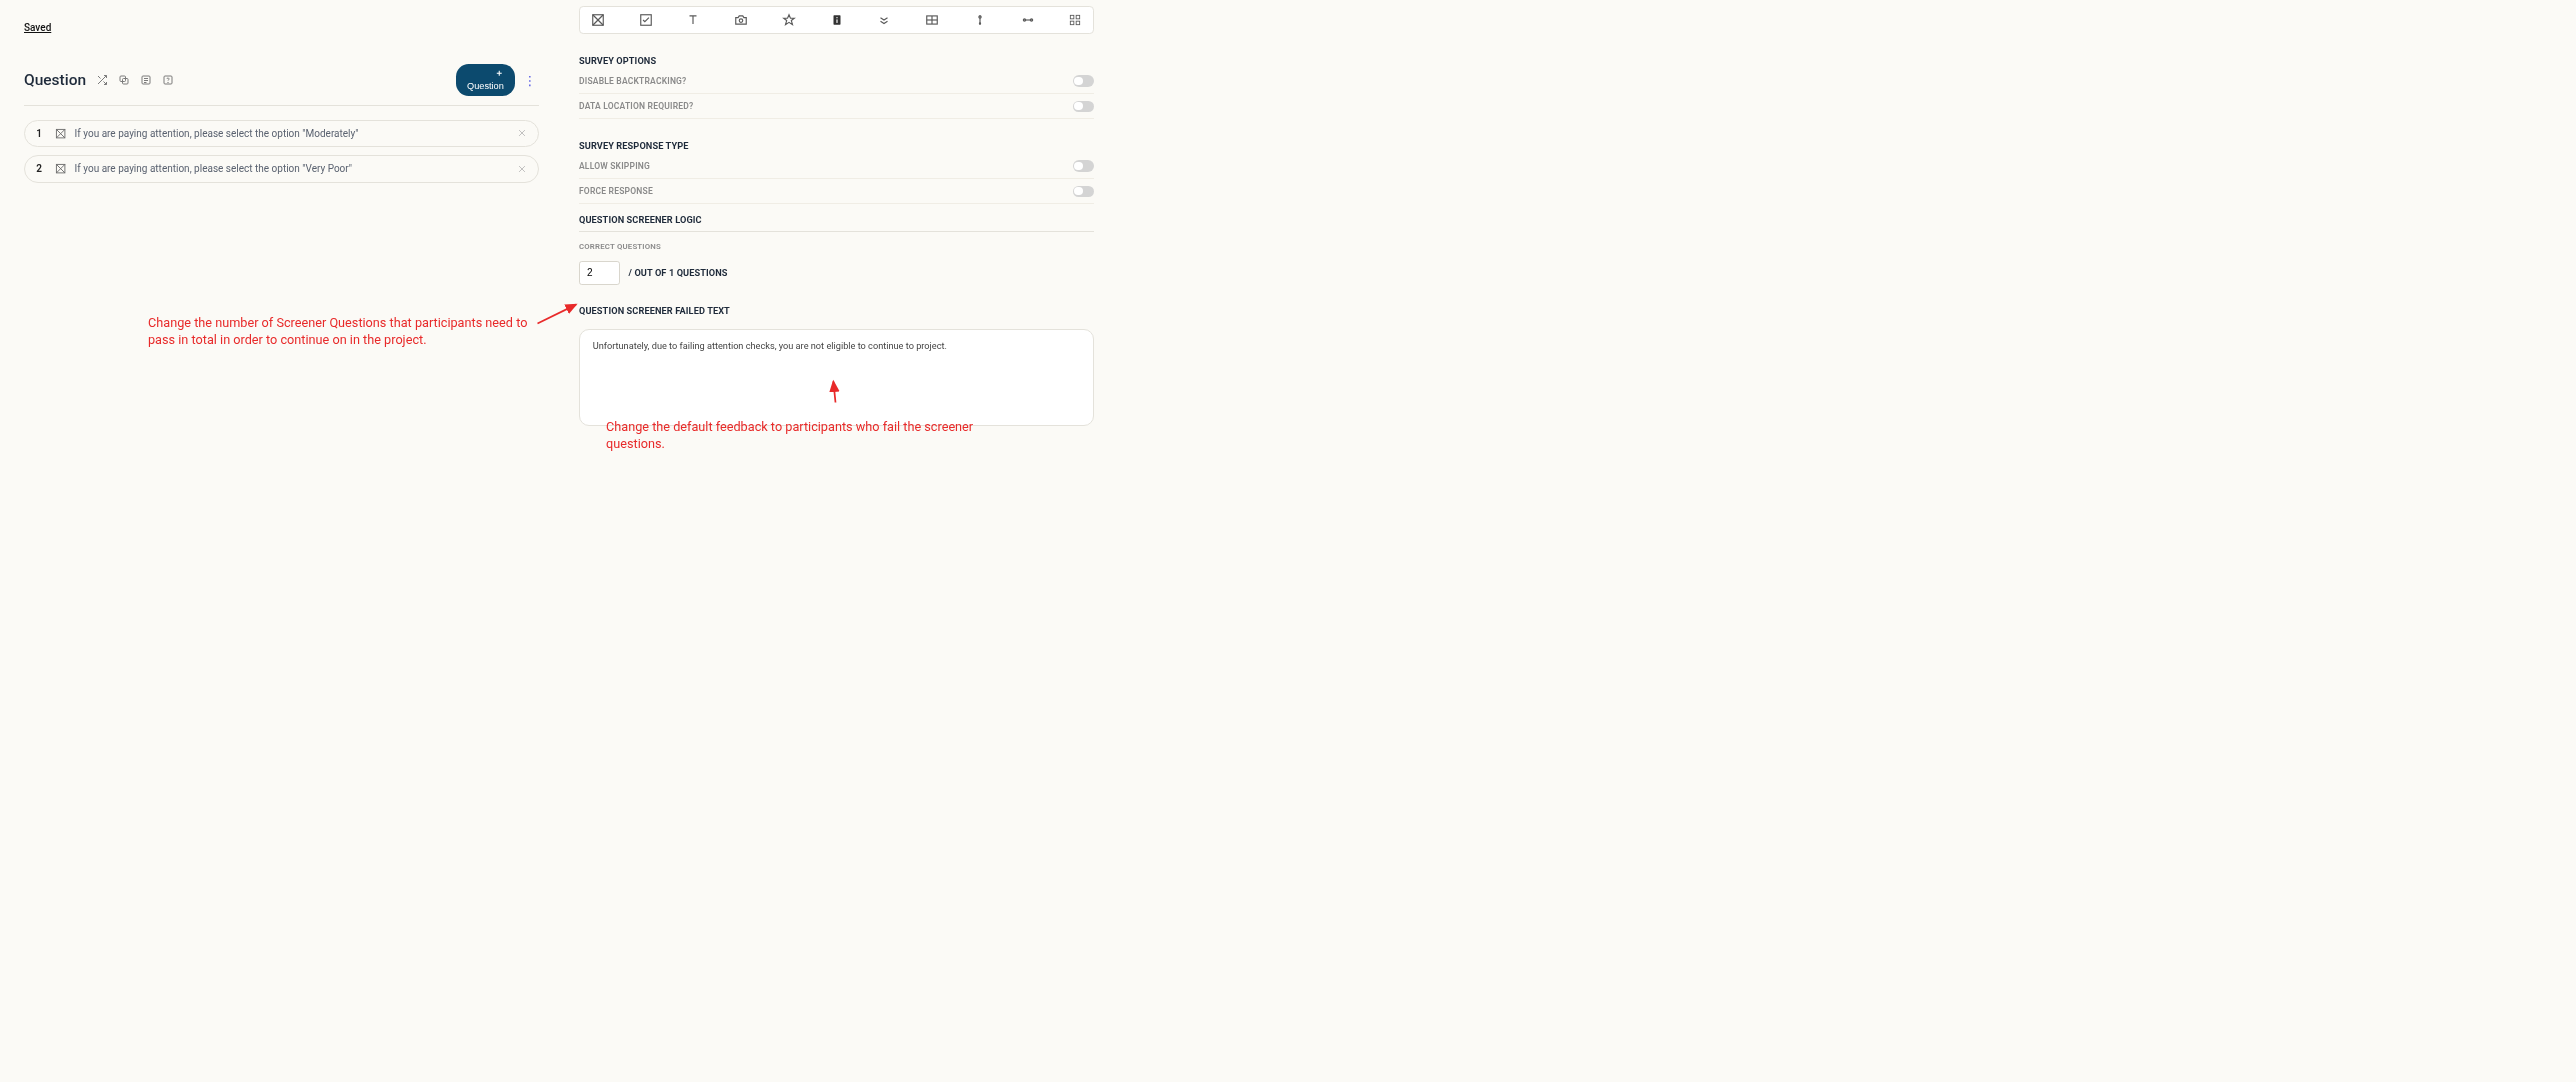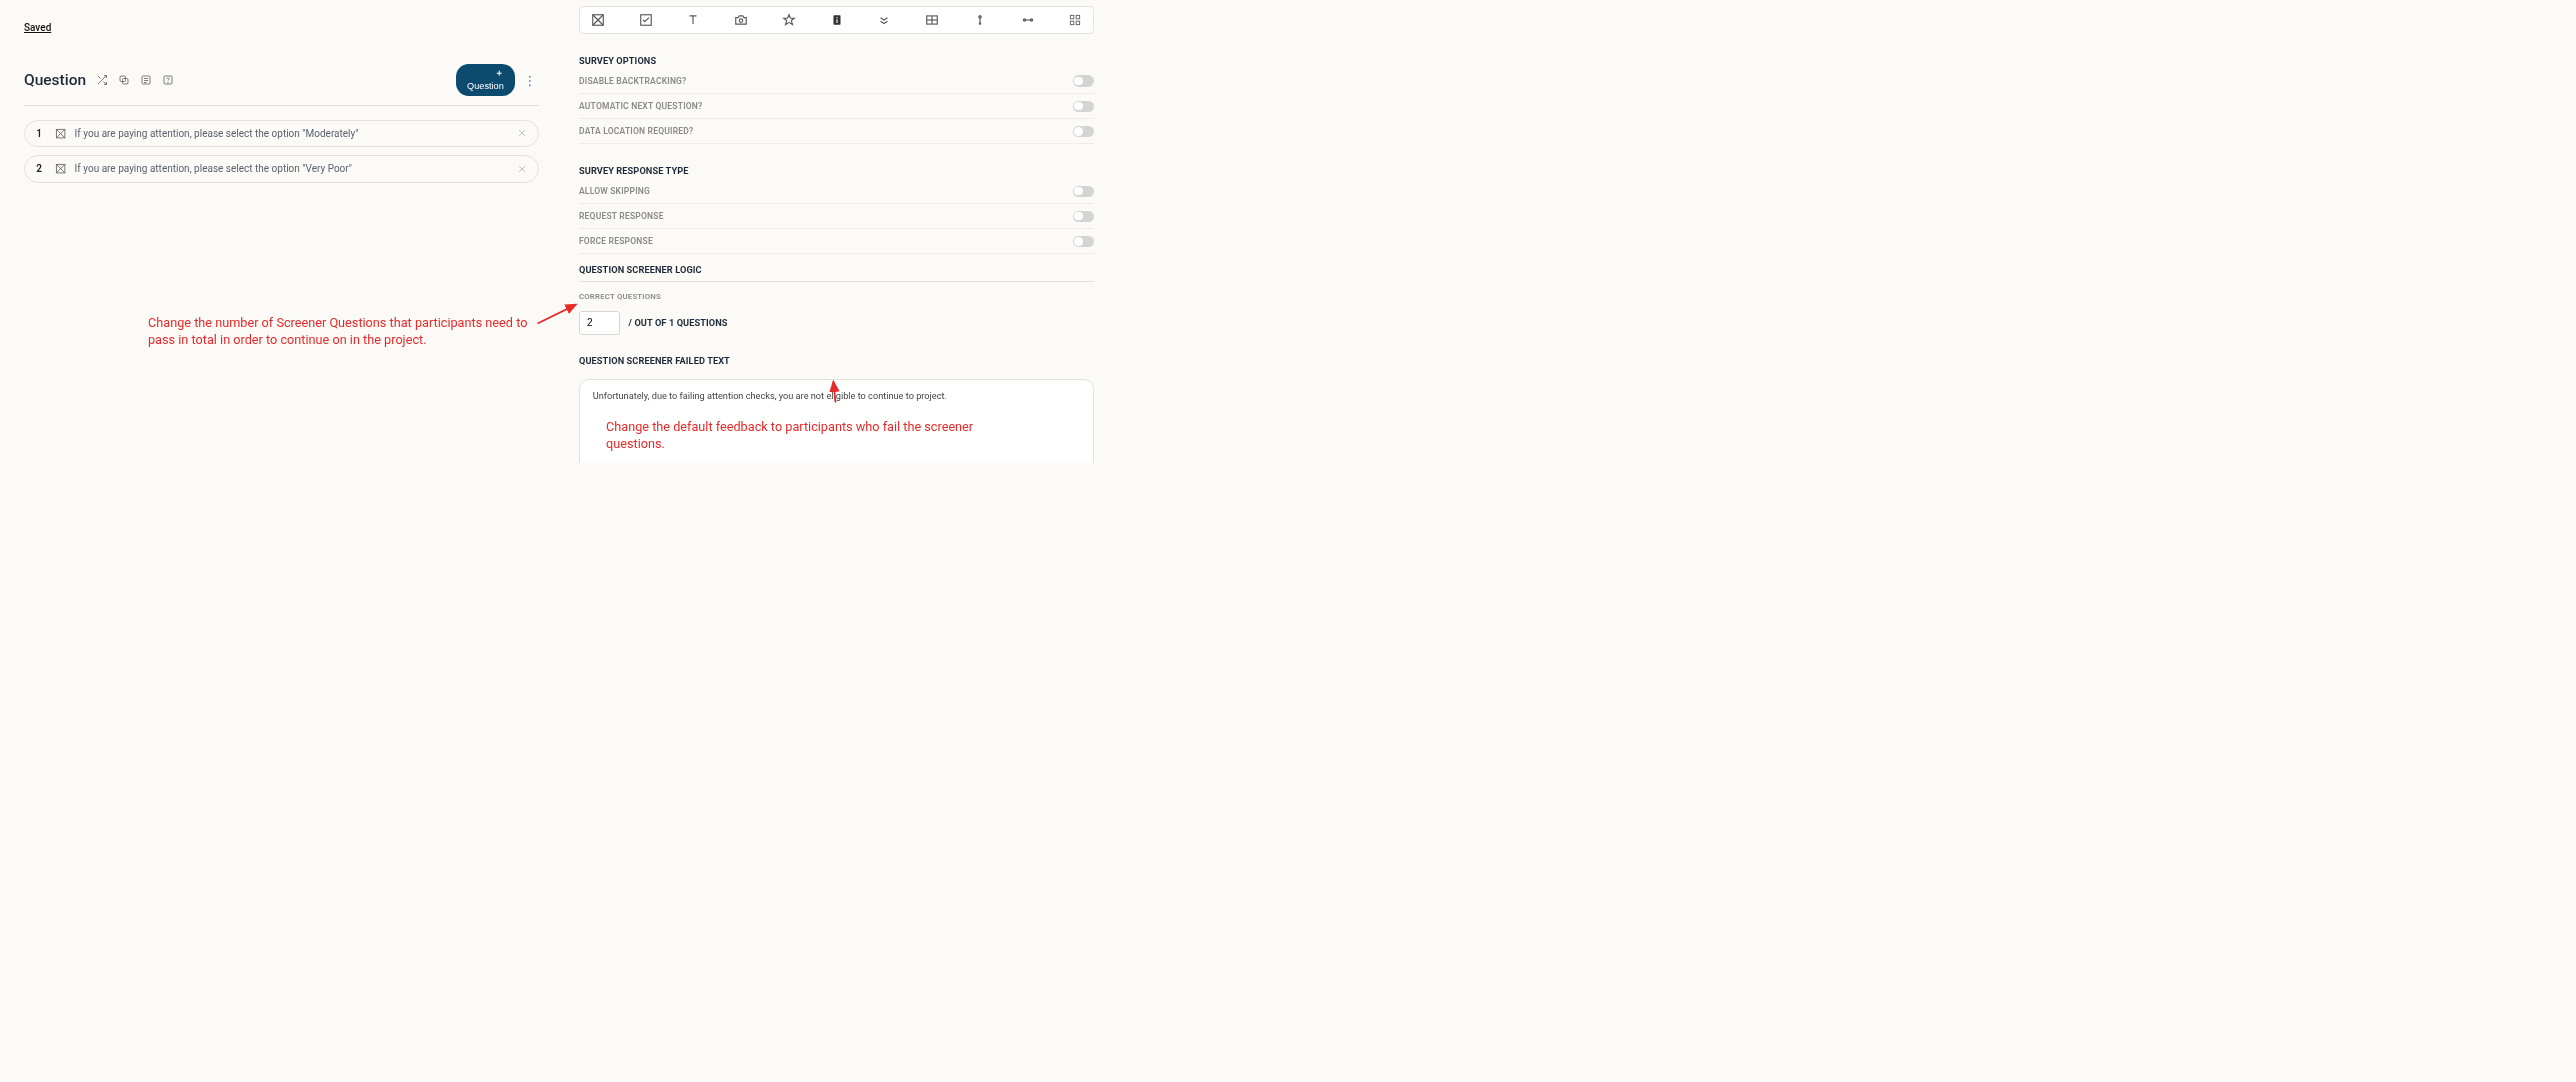--- a/index.html
+++ b/index.html
@@ -391,35 +391,27 @@
         </svg>
       </span>
   </div>
 
   <div class="section-heading">SURVEY OPTIONS</div>
   <div class="option-row">
     <span class="option-label">DISABLE BACKTRACKING?</span>
     <span class="toggle"></span>
   </div>
   <div class="option-row">
-    <span class="option-label">AUTOMATIC NEXT QUESTION?</span>
-    <span class="toggle"></span>
-  </div>
-  <div class="option-row">
     <span class="option-label">DATA LOCATION REQUIRED?</span>
     <span class="toggle"></span>
   </div>
 
   <div class="section-heading">SURVEY RESPONSE TYPE</div>
   <div class="option-row">
     <span class="option-label">ALLOW SKIPPING</span>
-    <span class="toggle"></span>
-  </div>
-  <div class="option-row">
-    <span class="option-label">REQUEST RESPONSE</span>
     <span class="toggle"></span>
   </div>
   <div class="option-row">
     <span class="option-label">FORCE RESPONSE</span>
     <span class="toggle"></span>
   </div>
 
   <div class="section-heading" style="margin-top:10px;">QUESTION SCREENER LOGIC</div>
   <hr class="inline-divider">
   <div class="sub-label">CORRECT QUESTIONS</div>

